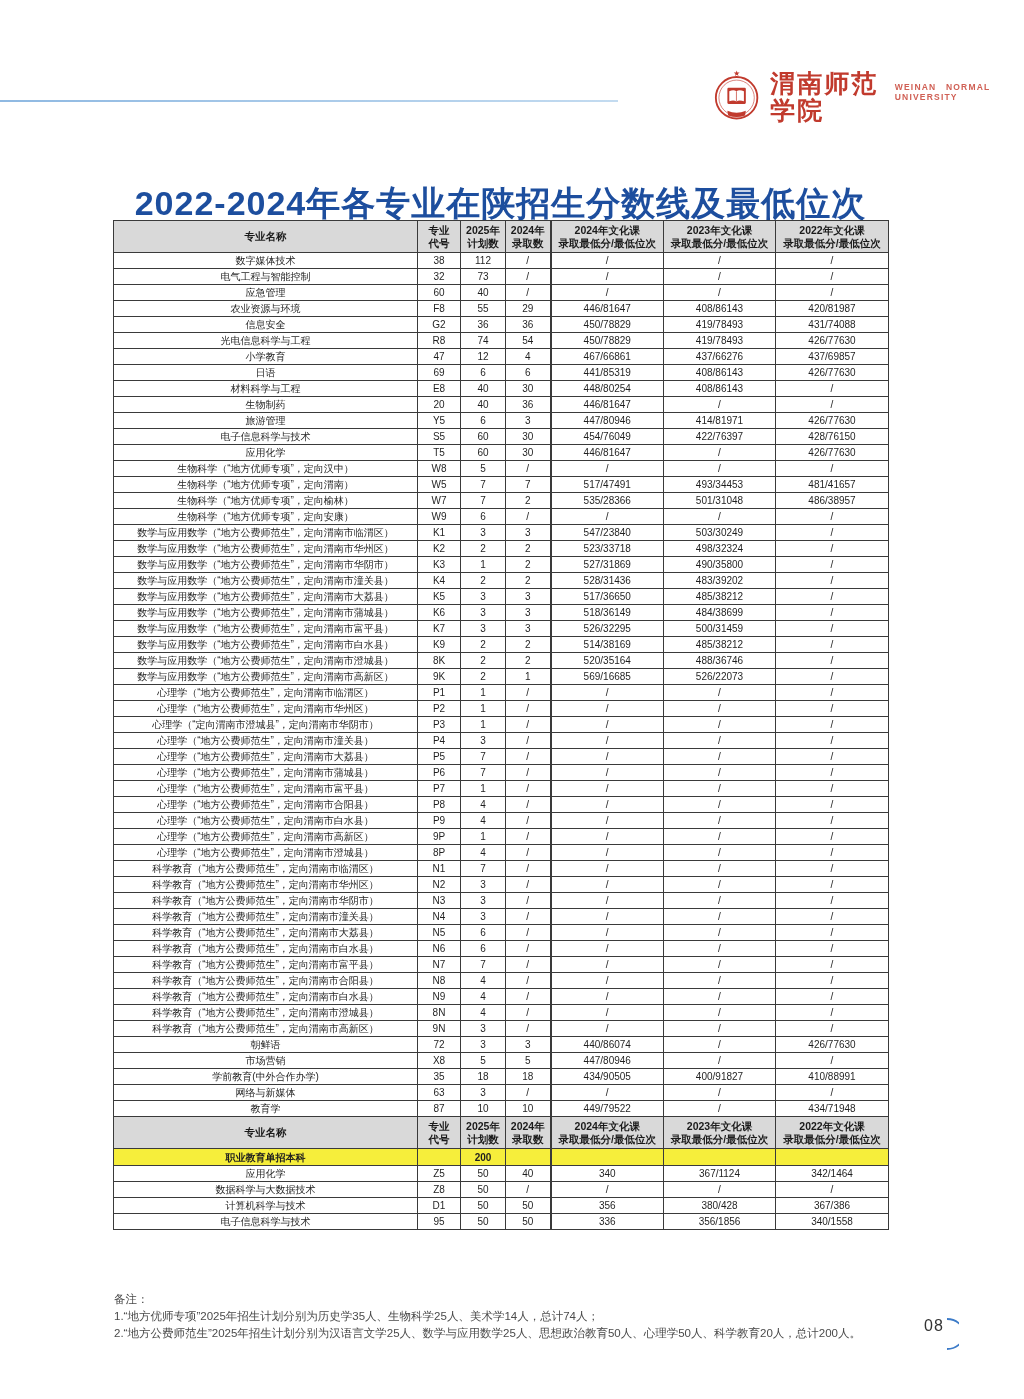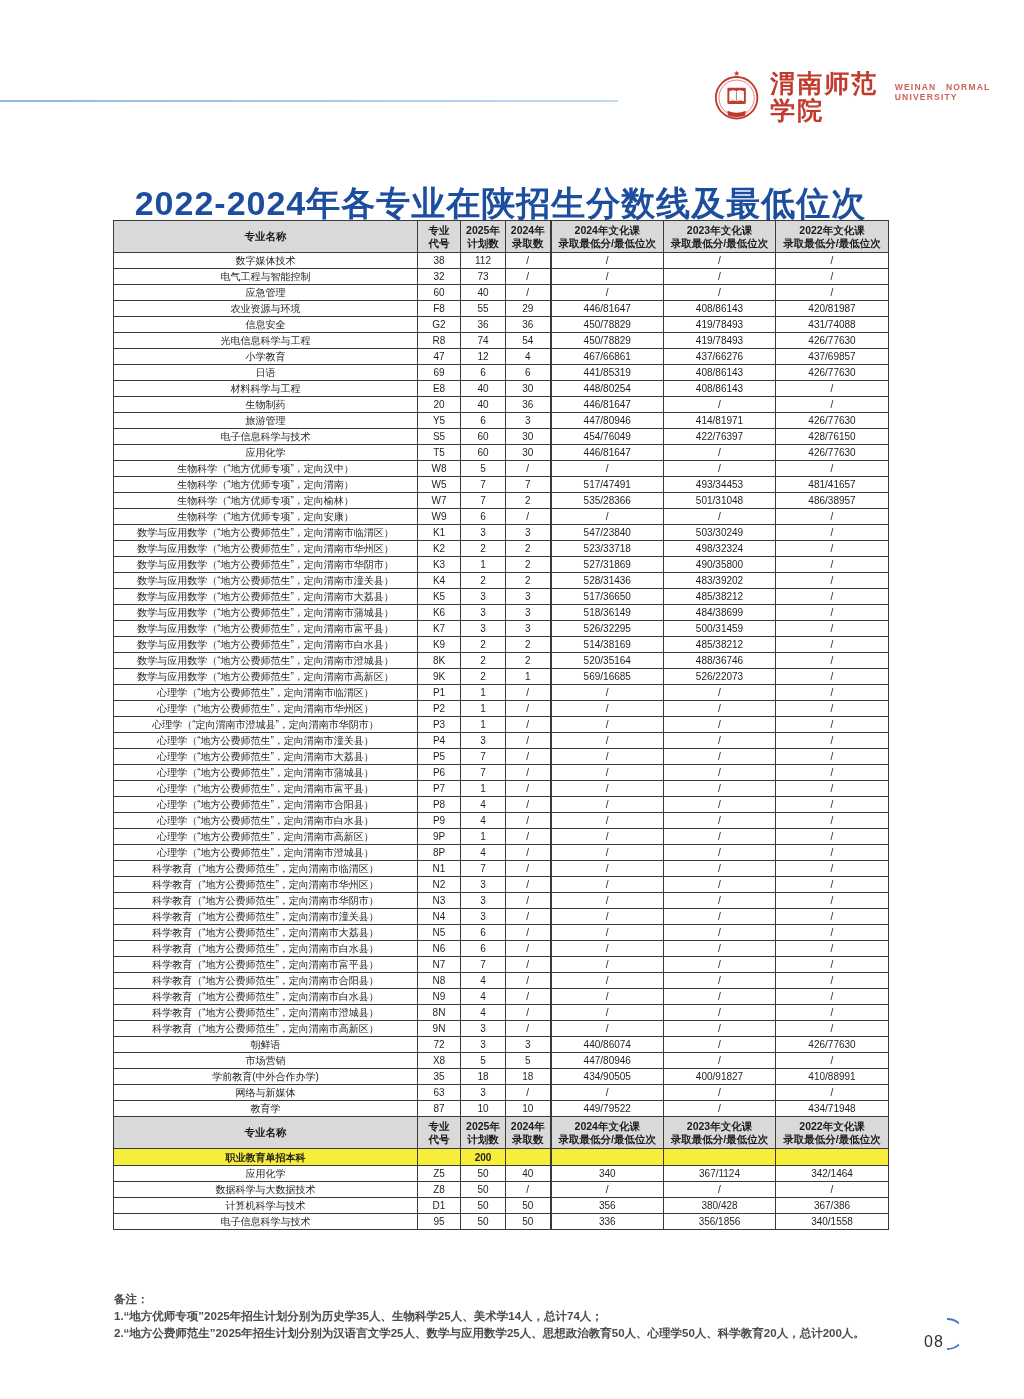--- a/index.html
+++ b/index.html
@@ -47,23 +47,23 @@
     line-height:1.2;padding:3px 1px;white-space:pre-line;color:#1a1a1a;
   }
   .scores td{font-size:10px;height:15px;padding:0 2px;color:#1f1f1f;line-height:15px;}
   .scores tr.highlight td{
     background:var(--highlight-yellow,#f6ee3b);font-weight:bold;height:16px;
   }
   .scores td:nth-child(5),.scores th:nth-child(5){border-left-width:2px;}
   col.c-name{width:304px;} col.c-code{width:43px;} col.c-plan{width:45px;}
   col.c-adm{width:45px;} col.c-y24{width:113px;} col.c-y23{width:112px;} col.c-y22{width:113px;}
   
-  .notes{position:absolute;left:114px;top:1291px;width:800px;font-size:11.5px;color:#4a4a4a;line-height:17px;font-weight:bold;}
+  .notes{position:absolute;left:114px;top:1291px;width:800px;font-size:11.5px;color:#4a4a4a;line-height:17px;}
   
-  .page-num{position:absolute;left:924px;top:1317px;display:flex;align-items:flex-end;}
+  .page-num{position:absolute;left:924px;top:1317px;display:flex;align-items:flex-start;}
   .page-num span{font-size:16px;color:#333;letter-spacing:1px;}
   .page-num svg{margin-left:1px;}
 </style>
 </head>
 <body>
 
 <div class="page">
 
   <div class="top-rule"></div>
 

